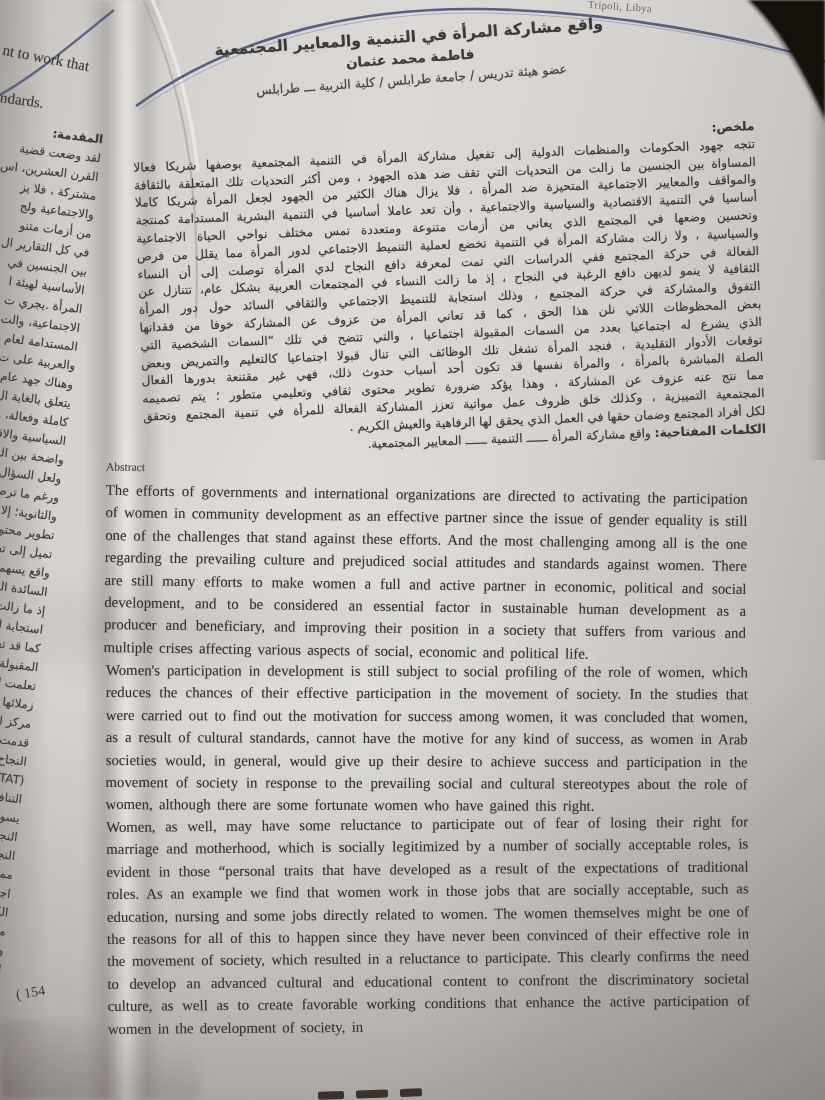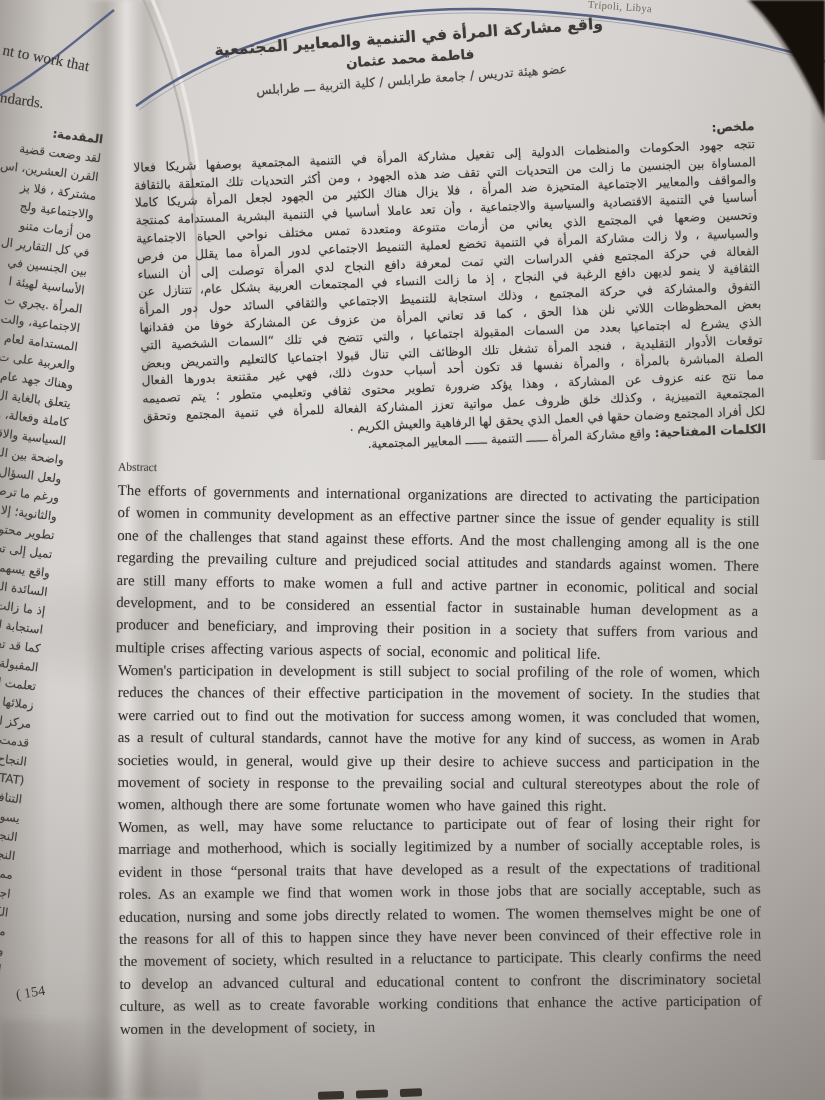--- a/index.html
+++ b/index.html
@@ -45,21 +45,21 @@
   .abstract-ar{position:absolute;left:132px;top:118px;width:622px;z-index:5;
     transform:rotate(-2.2deg);transform-origin:right top;direction:rtl;
     font-family:"DejaVu Sans", sans-serif;font-size:12.2px;line-height:17.8px;color:#3b3734;
     text-shadow:0 0 1px rgba(59,55,52,0.40);}
   .abstract-ar .ar-heading{font-weight:bold;height:17.8px;}
   .ar-lines div{height:17.8px;overflow:hidden;text-align:justify;text-align-last:justify;white-space:normal;}
   .ar-lines div:last-child{text-align-last:right;}
   .ar-keywords{height:17.8px;overflow:hidden;}
   .ar-keywords .kw-label{font-weight:bold;}
 
-  .abstract-en{position:absolute;left:118px;top:456px;width:642px;z-index:5;
+  .abstract-en{position:absolute;left:106px;top:456px;width:642px;z-index:5;
     font-family:"Liberation Serif", serif;font-size:14.8px;line-height:22.4px;color:#36322f;
     text-align:justify;word-spacing:2.5px;text-shadow:0 0 1px rgba(54,50,47,0.35);}
   .abstract-en .en-heading{font-size:11.5px;color:#4a4540;margin-bottom:1px;transform:rotate(1deg);width:70px;}
   .abstract-en .para{margin:0;}
   .para.p1{transform:rotate(0.8deg);transform-origin:left top;}
   .para.p2{transform:rotate(0.2deg);transform-origin:left top;}
   .para.p3{transform:rotate(-0.5deg);transform-origin:left top;}
 
   
   .frag-en{position:absolute;z-index:4;font-family:"Liberation Serif", serif;color:#3d3936;

